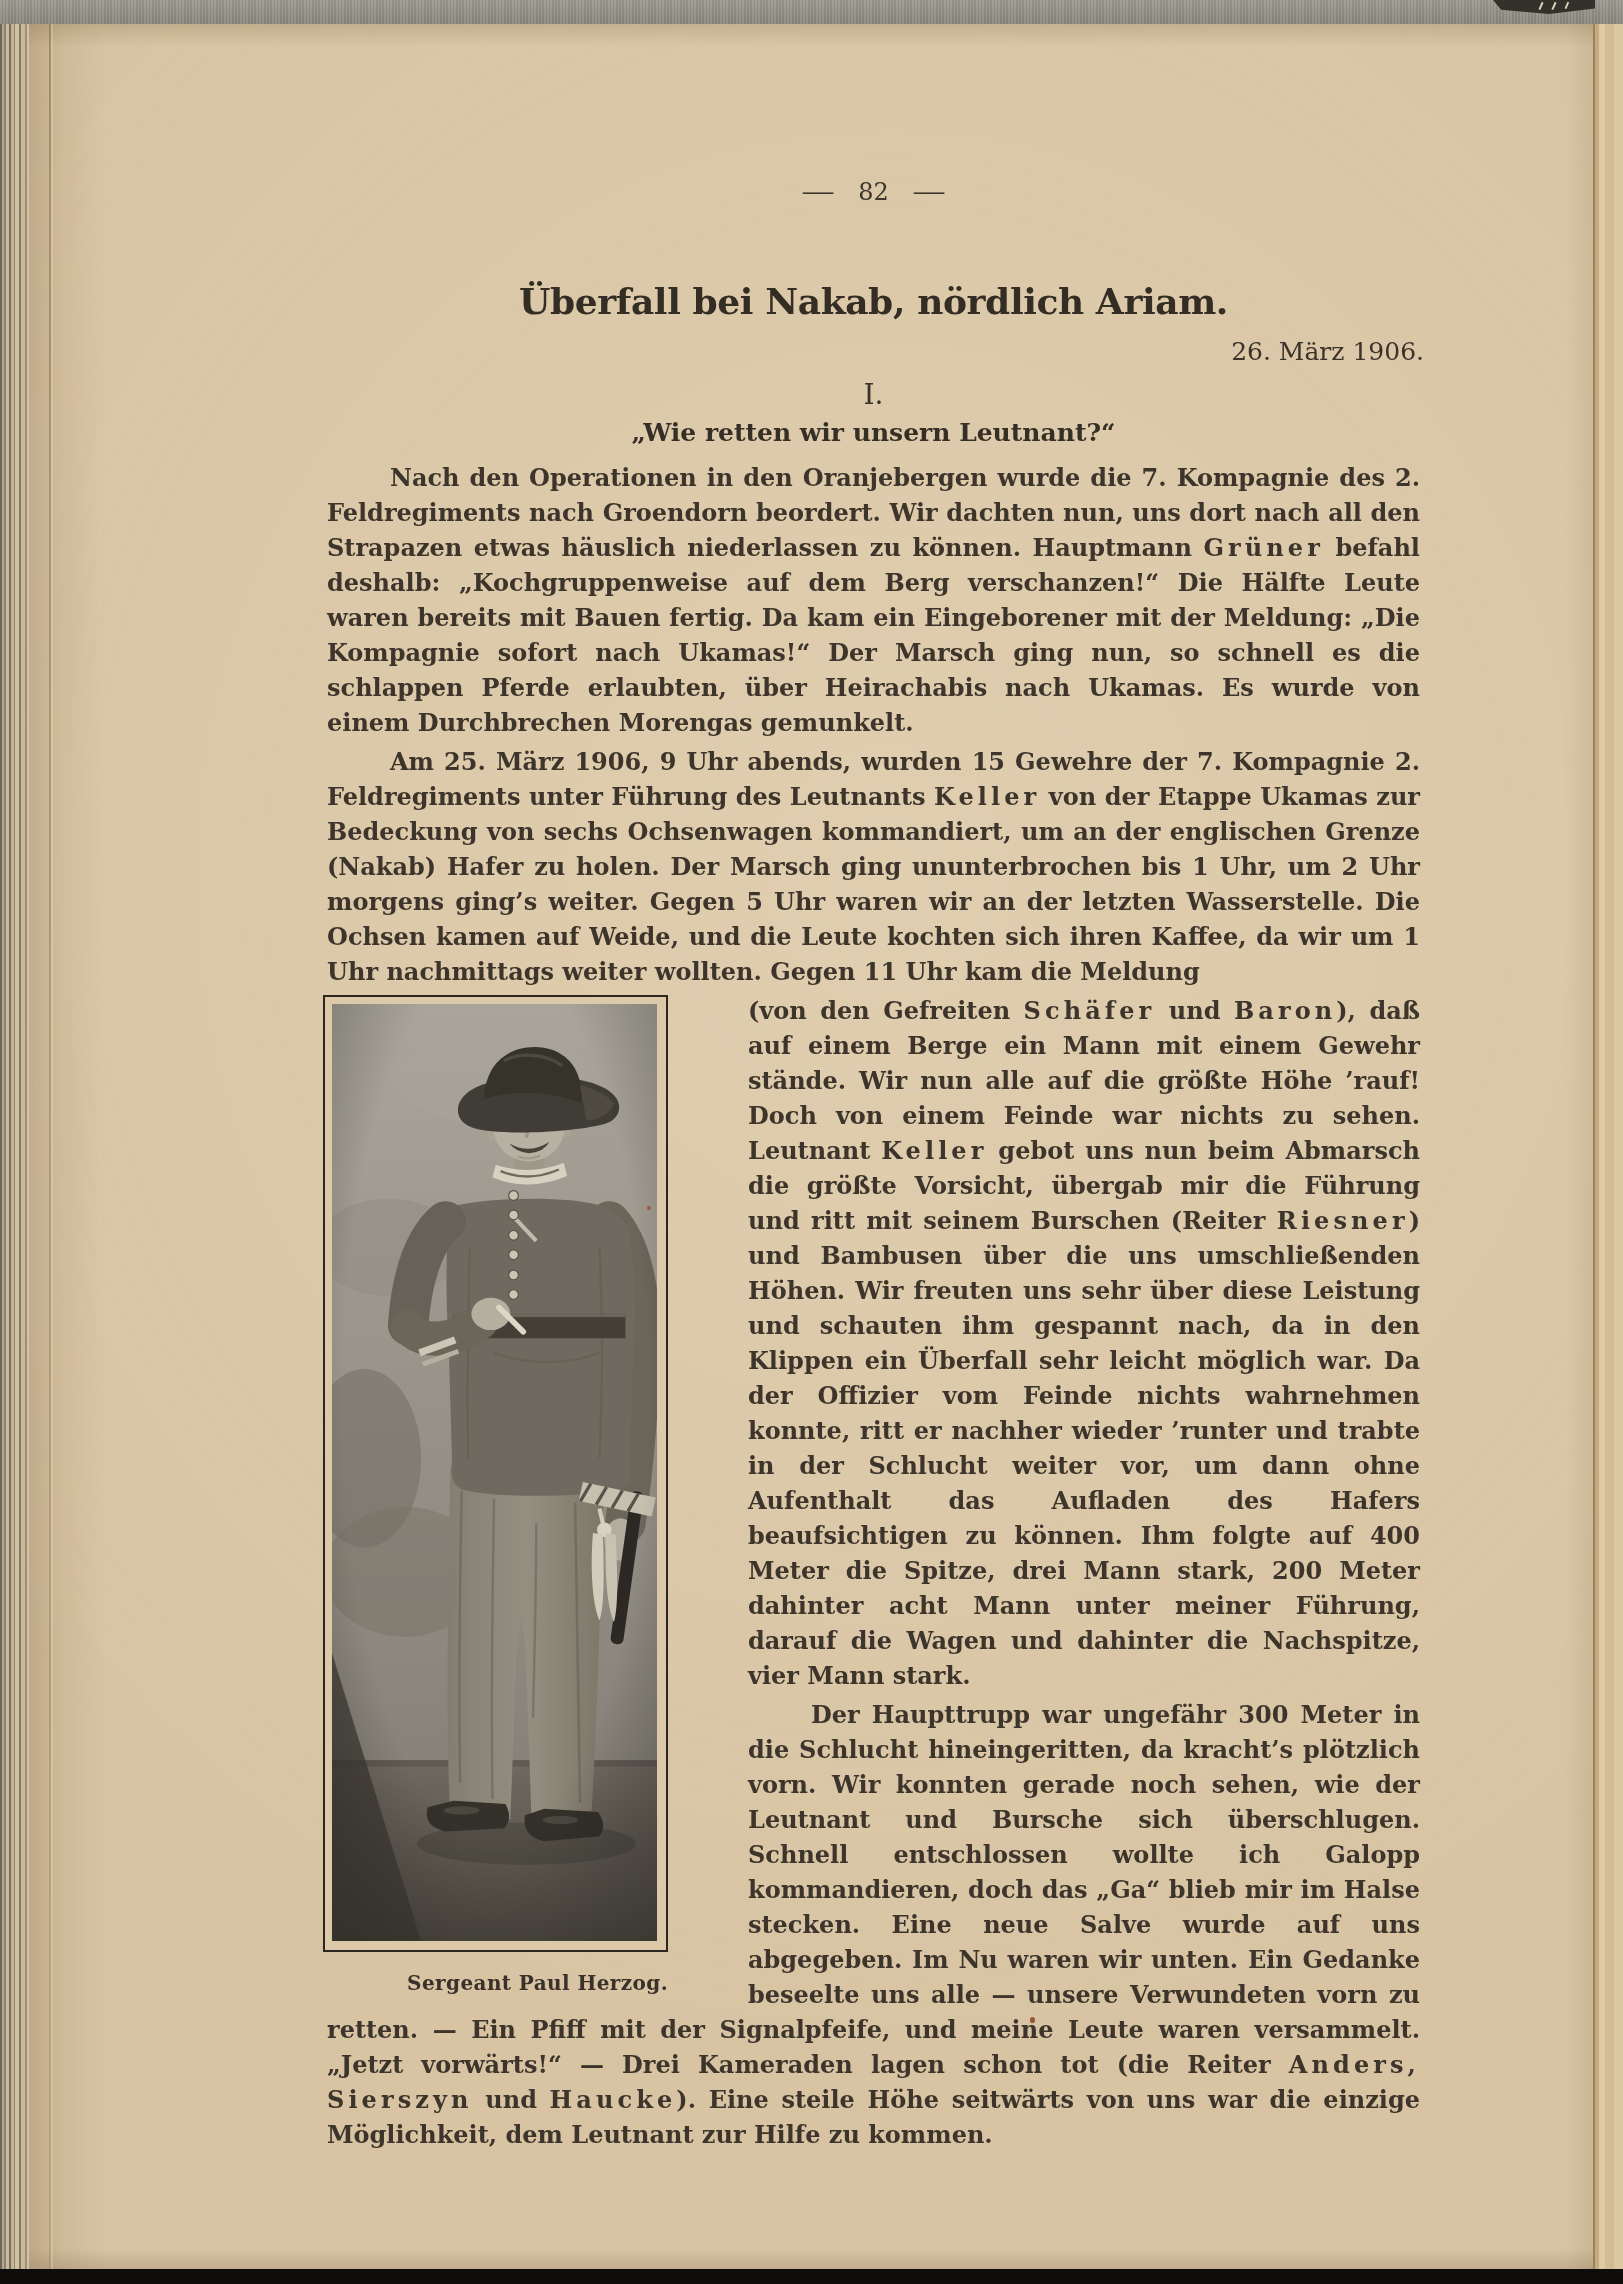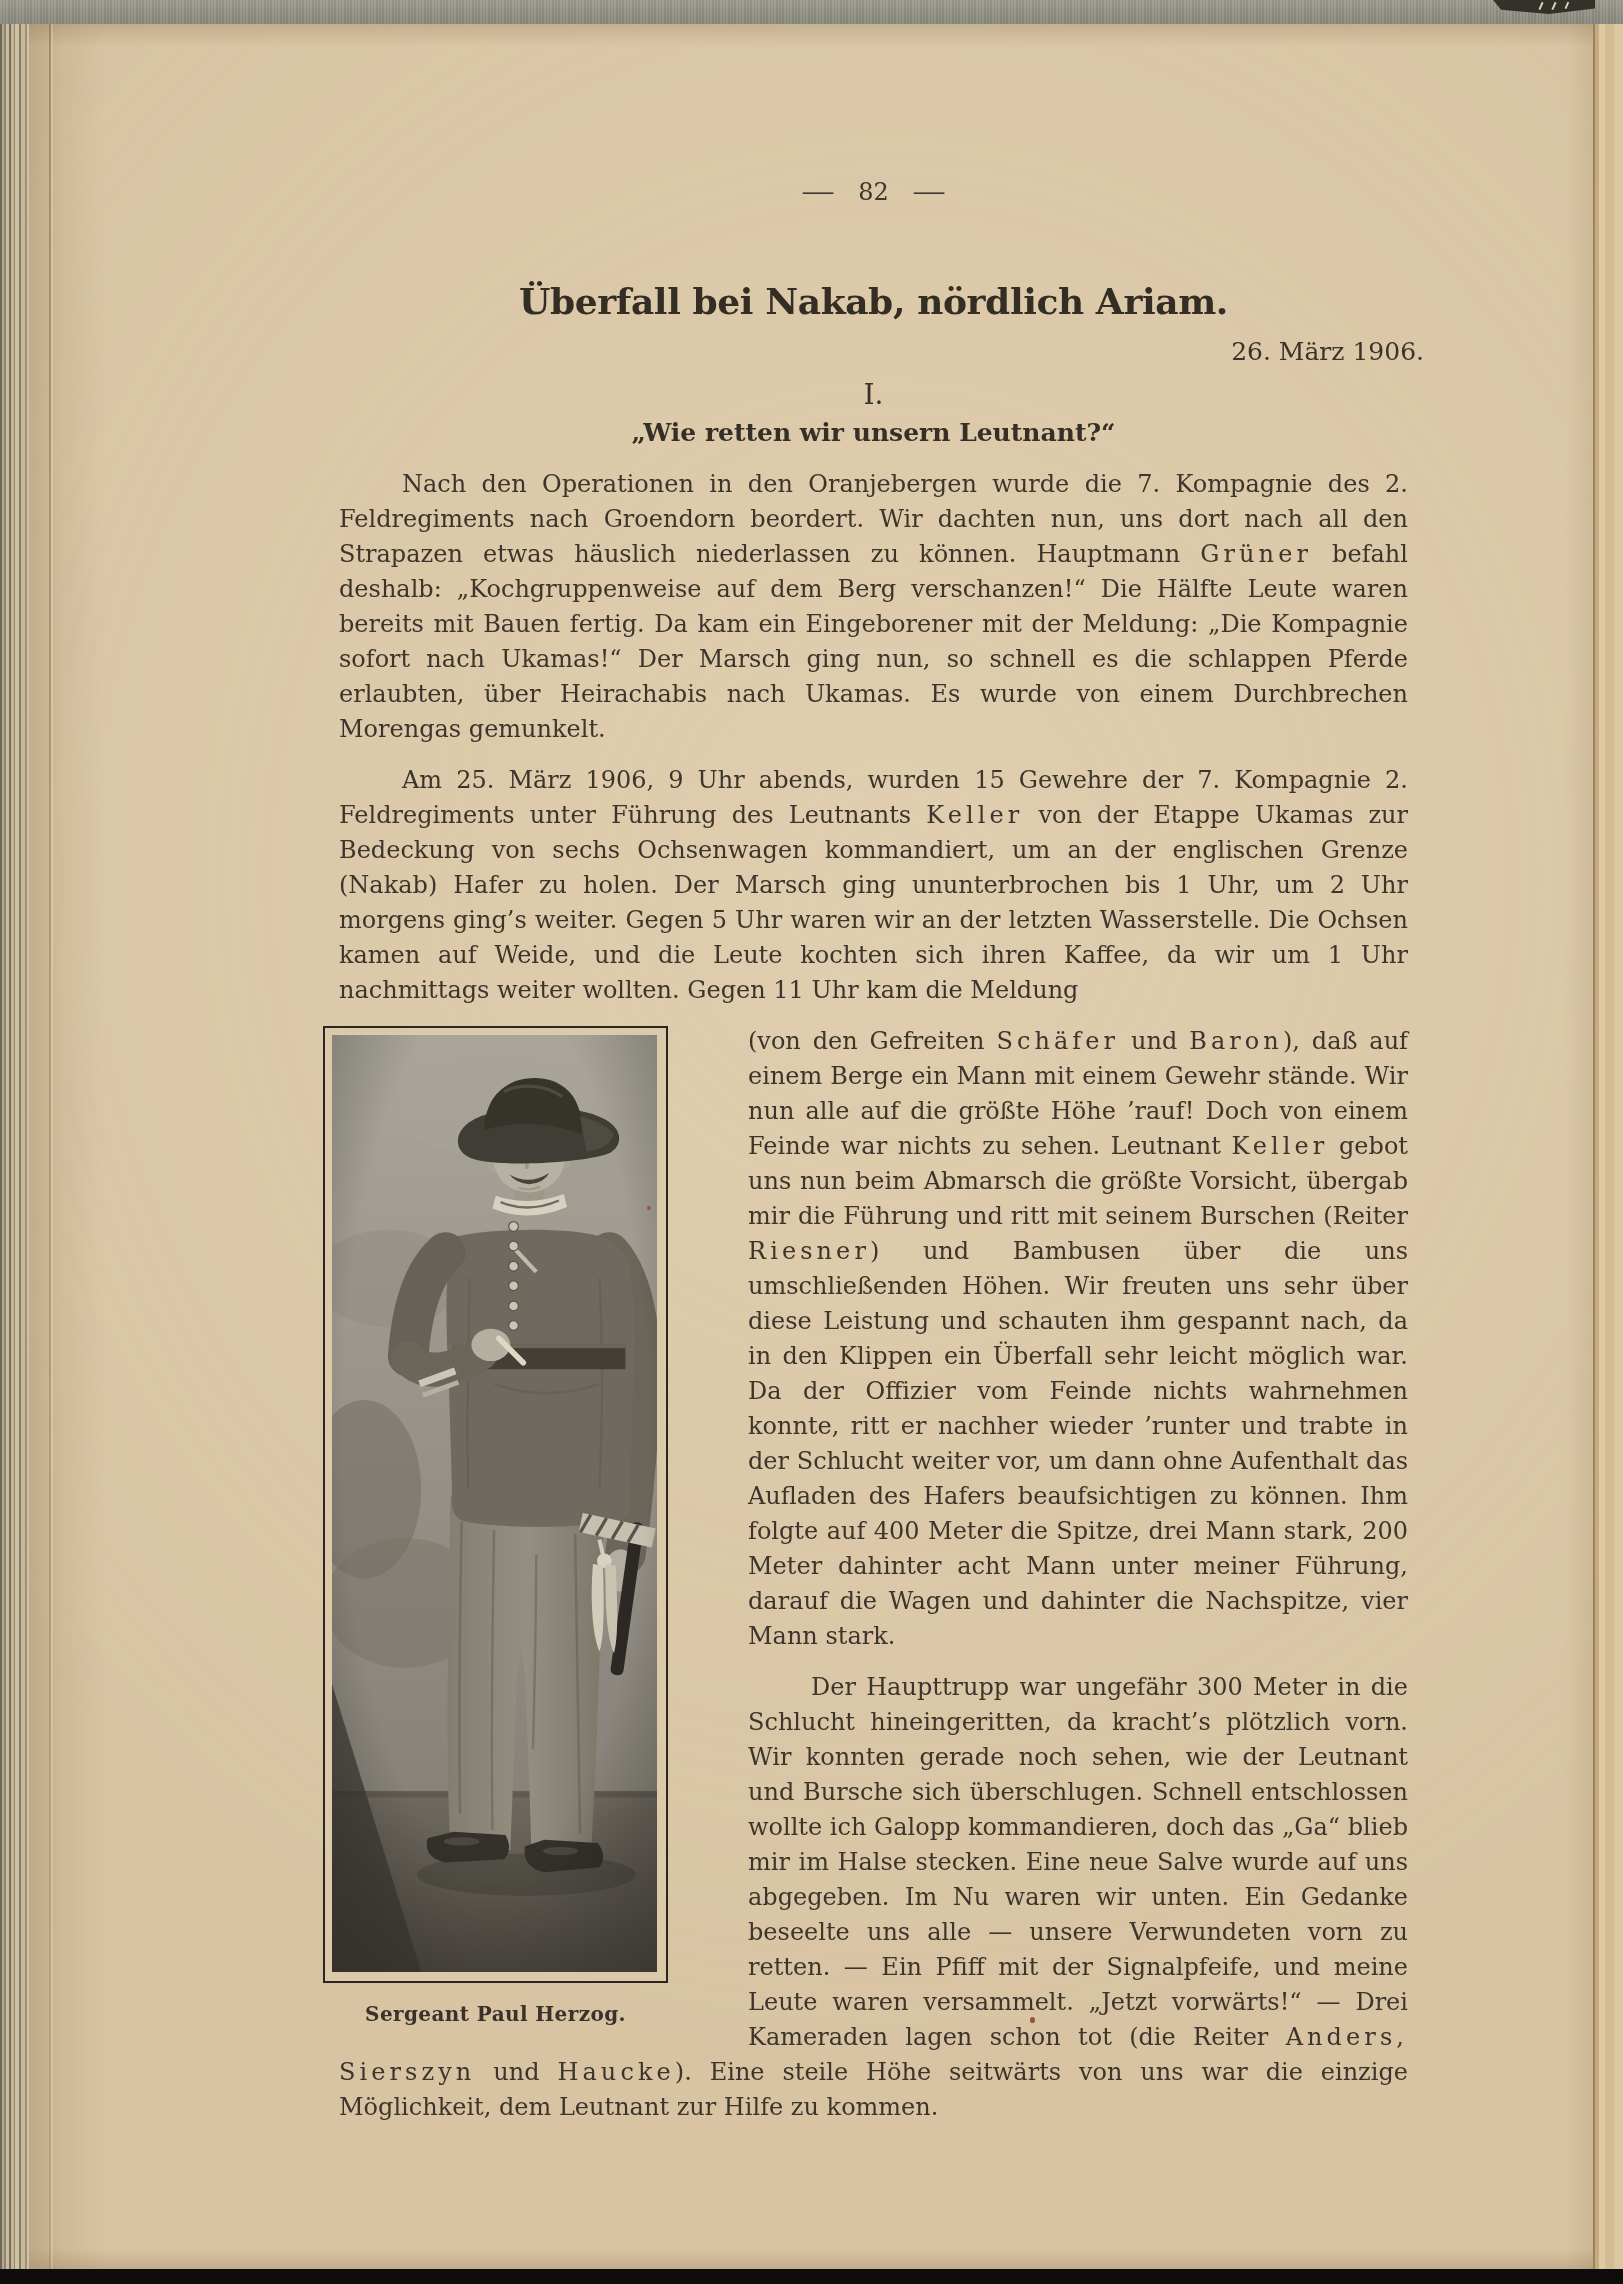--- a/index.html
+++ b/index.html
@@ -78,34 +78,34 @@
   .pn-row .dash{display:inline-block;margin:0 28px;transform:scaleX(1.4);}
   .title{
     margin:16px 0 13px 0;text-align:center;font-size:36px;line-height:44px;font-weight:bold;
     letter-spacing:-0.4px;color:#342d24;
   }
   .date-line{margin:0 0 11.4px 0;text-align:right;font-size:25px;line-height:32px;color:#3b332a;}
   .numeral{margin:0 0 4.9px 0;text-align:center;font-size:28px;line-height:31px;color:#3b332a;}
   .subtitle{margin:0 0 9px 0;text-align:center;font-size:25px;line-height:36px;font-weight:bold;color:#362f26;}
 
   .body-text{font-size:24px;line-height:35px;text-align:justify;}
-  .par{margin:16px;}
+  .par{margin:4px;font-weight:bold;}
   .par.indent{text-indent:63px;}
   .sp{letter-spacing:.17em;}
 
   
   .photo-float{float:left;width:345px;margin:1.6px 80px 9.7px 0;}
   .photo-frame{
     border:2.4px solid #2b2620;background:#dcc9a9;padding:7.3px;
     box-sizing:border-box;width:345px;height:957px;
   }
   .photo-img{width:325px;height:937px;display:block;background:#8e8a81;}
   .photo-img svg{display:block;width:100%;height:100%;}
   .photo-caption{
-    margin-top:18px;text-align:center;font-size:20px;line-height:26px;font-weight:bold;
+    margin-top:18px;text-align:right;font-size:20px;line-height:26px;font-weight:bold;
     color:#39312a;letter-spacing:0.4px;text-indent:0;
   }
 </style>
 </head>
 <body>
 
 <div class="scene">
 
   <div class="top-band"></div>
   <div class="headband">

